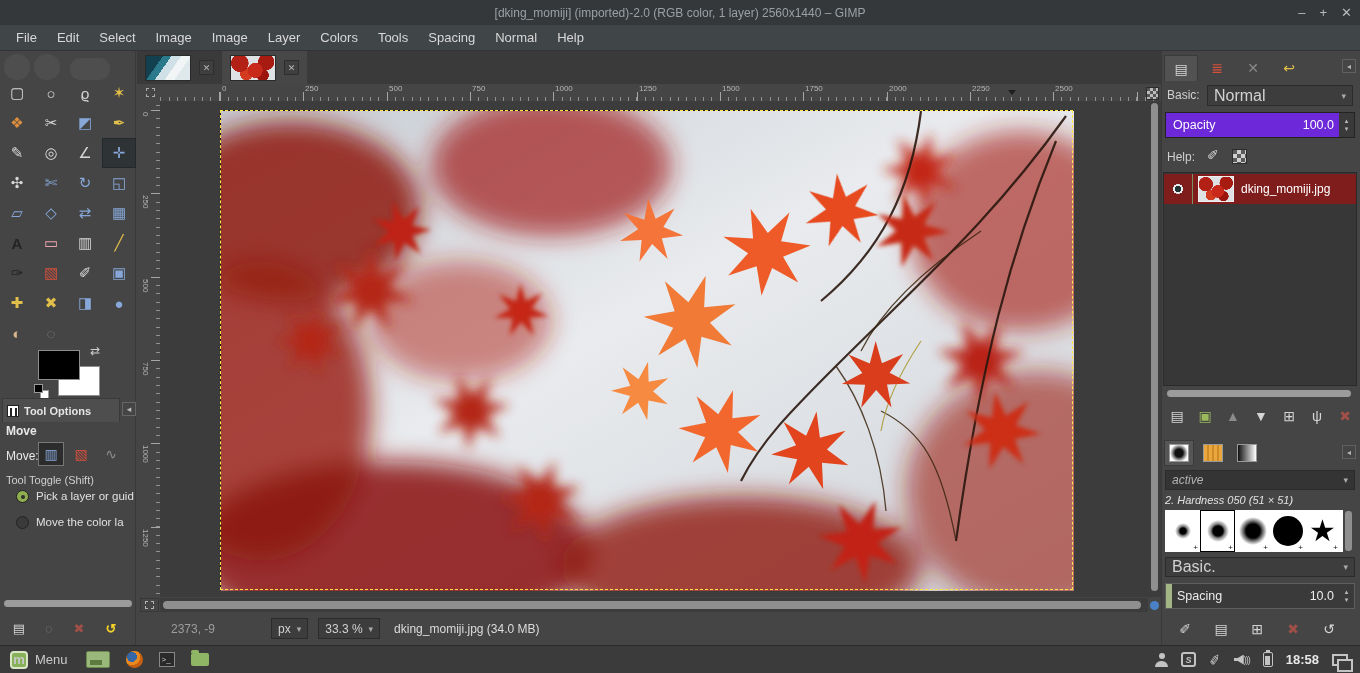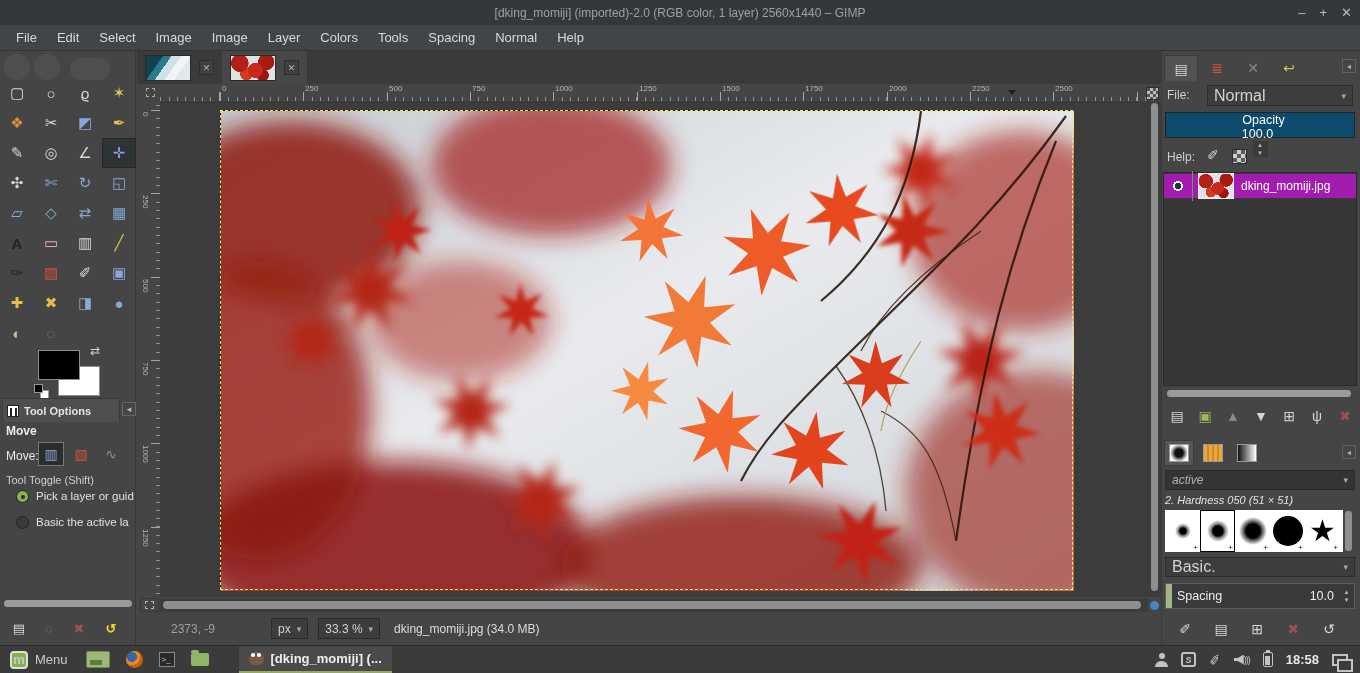--- a/index.html
+++ b/index.html
@@ -96,29 +96,29 @@
   #unitsel{margin-left:36px;align-items:center;}
   #zoomsel{margin-left:10px;}
   #statustitle{margin-left:14px;color:#dcdcdc;}
   
   #rightdock{left:1161px;top:51px;width:199px;height:594px;background:#454545;border-left:1px solid #393939;}
   .rd-tab{top:55px;width:34px;height:26px;display:flex;align-items:center;justify-content:center;font-size:14px;}
   .rd-tab.active{background:#525252;border:1px solid #3a3a3a;border-bottom:none;}
   .menuarrow{width:14px;height:14px;border:1px solid #606060;color:#b5b5b5;font-size:8px;display:flex;align-items:center;justify-content:center;}
   #modelabel{left:1167px;top:88px;font-size:12px;color:#cfcfcf;}
   #modesel{left:1207px;top:85px;width:146px;justify-content:space-between;}
-  #opacity{left:1165px;top:112px;width:190px;height:26px;border:1px solid #232323;background:#0c4a6e;display:flex;align-items:center;color:#fbfbfb;flex-direction:column;}
+  #opacity{left:1165px;top:112px;width:190px;height:26px;border:1px solid #232323;background:#6d28d9;display:flex;align-items:center;color:#fbfbfb;}
   #opacity .olabel{margin-left:7px;font-size:12.5px;flex:1;}
   #opacity .oval{font-size:12.5px;margin-right:5px;}
   .spincol{width:15px;height:100%;background:#3a3a3a;display:flex;flex-direction:column;align-items:center;justify-content:center;color:#b9b9b9;font-size:7px;line-height:8px;}
   #locklabel{left:1167px;top:150px;font-size:12px;color:#cfcfcf;}
   #lockbrush{left:1207px;top:147px;font-size:14px;}
   #lockalpha{left:1232px;top:149px;width:15px;height:15px;background:repeating-conic-gradient(#cfcfcf 0 25%,#5a5a5a 0 50%) 0 0/8px 8px;border:1px solid #2c2c2c;}
   #layerlist{left:1163px;top:172px;width:194px;height:214px;background:#373737;border:1px solid #2a2a2a;}
-  #layerrow{position:absolute;left:0;top:1px;width:192px;height:24px;background:#a21caf;display:flex;align-items:center;color:#fff;text-align:center;}
+  #layerrow{position:absolute;left:0;top:1px;width:192px;height:30px;background:#7f1d1d;display:flex;align-items:center;color:#fff;text-align:center;}
   .eye{width:14px;height:10px;border-radius:50%;background:radial-gradient(circle at 50% 50%,#233 0 3px,#e8eef2 3px 5px,transparent 5px);margin:0 7px;}
   #layerrow .sep{width:1px;height:30px;background:#7c9160;}
   #layerthumb{width:36px;height:26px;border:1px solid #efefef;margin-left:5px;}
   #layername{margin-left:7px;font-size:12px;}
   #listscroll{left:1167px;top:390px;width:184px;height:7px;background:#9b9b9b;border-radius:4px;}
   .lbtn{top:404px;width:26px;height:24px;display:flex;align-items:center;justify-content:center;font-size:14px;}
   #brushtabs .bt{top:440px;width:30px;height:26px;display:flex;align-items:center;justify-content:center;}
   .bt.active{background:#565656;border:1px solid #3a3a3a;}
   #bt-brush i{width:20px;height:18px;background:radial-gradient(circle at 50% 50%,#111 0 4px,#777 6px,#fff 9px);display:block;background-color:#fff;border:1px solid #999;}
   #bt-pattern i{width:20px;height:18px;background:repeating-linear-gradient(90deg,#e8a83e 0 3px,#d18a28 3px 5px);display:block;border:1px solid #999;}
@@ -333,21 +333,21 @@
 <div class="abs movebtn" style="left:68px">
     <span class="c-r">▧</span>
   </div>
 <div class="abs movebtn" style="left:98px">
     <span class="c-g">∿</span>
   </div>
 <span class="abs" id="toggletext">Tool Toggle  (Shift)</span>
 <span class="abs radio on" style="left:16px;top:490px"></span>
 <span class="radiolabel" style="left:36px;top:490px">Pick a layer or guid</span>
 <span class="abs radio off" style="left:16px;top:516px"></span>
-<span class="radiolabel" style="left:36px;top:516px">Basic the active la</span>
+<span class="radiolabel" style="left:36px;top:516px">Move the color la</span>
 <div class="abs" id="leftscroll"></div>
 <div class="abs miniicon" style="left:8px">
     <span class="c-w">▤</span>
   </div>
 <div class="abs miniicon" style="left:38px">
     <span class="c-g">◌</span>
   </div>
 <div class="abs miniicon" style="left:68px">
     <span class="c-rf">✖</span>
   </div>
@@ -506,21 +506,21 @@
 <div class="abs rd-tab" style="left:1236px">
     <span class="c-g">✕</span>
   </div>
 <div class="abs rd-tab" style="left:1272px">
     <span class="c-y">↩</span>
   </div>
 <div class="abs menuarrow" style="left:1342px;top:59px">
     <span>◂</span>
   </div>
 
-<span class="abs" id="modelabel">File:</span>
+<span class="abs" id="modelabel">Basic:</span>
 <div class="abs sel" id="modesel">
   <span>Normal</span>
   <span class="chev">▾</span>
 </div>
 <div class="abs" id="opacity">
   <span class="olabel">Opacity</span>
   <span class="oval">100.0</span>
   <div class="spincol">
     <span>▴</span>
     <span>▾</span>
@@ -648,24 +648,20 @@
       <div id="fficon"></div>
     </div>
   <div class="tbicon">
       <div id="termicon">
         <span>&gt;_</span>
       </div>
     </div>
   <div class="tbicon">
       <div id="foldericon"></div>
     </div>
-  <div id="taskwin">
-    <div id="wilbericon"></div>
-    <span>[dking_momiji] (...</span>
-  </div>
   <div id="tray">
     <div id="usericon"></div>
     <div id="sicon">
         <span>S</span>
       </div>
     <span id="brushtray">✐</span>
     <div id="speaker">
         <span class="cone"></span>
         <span class="waves">)))</span>
       </div>

